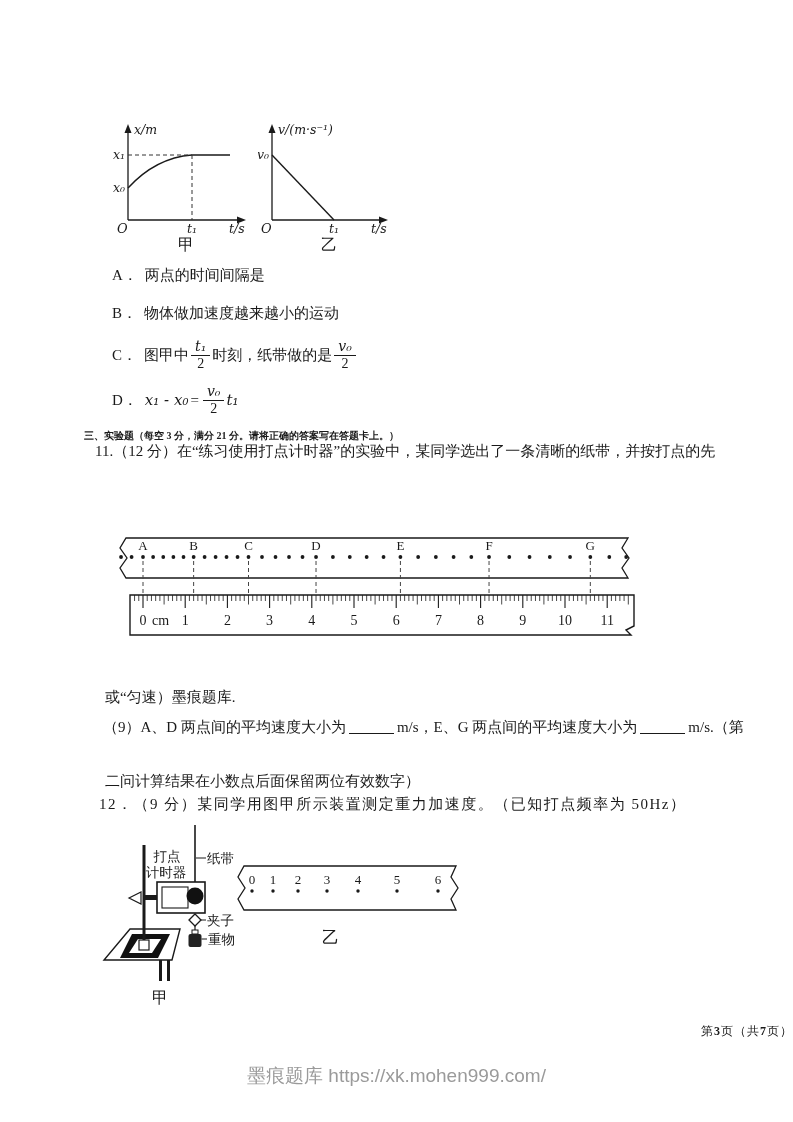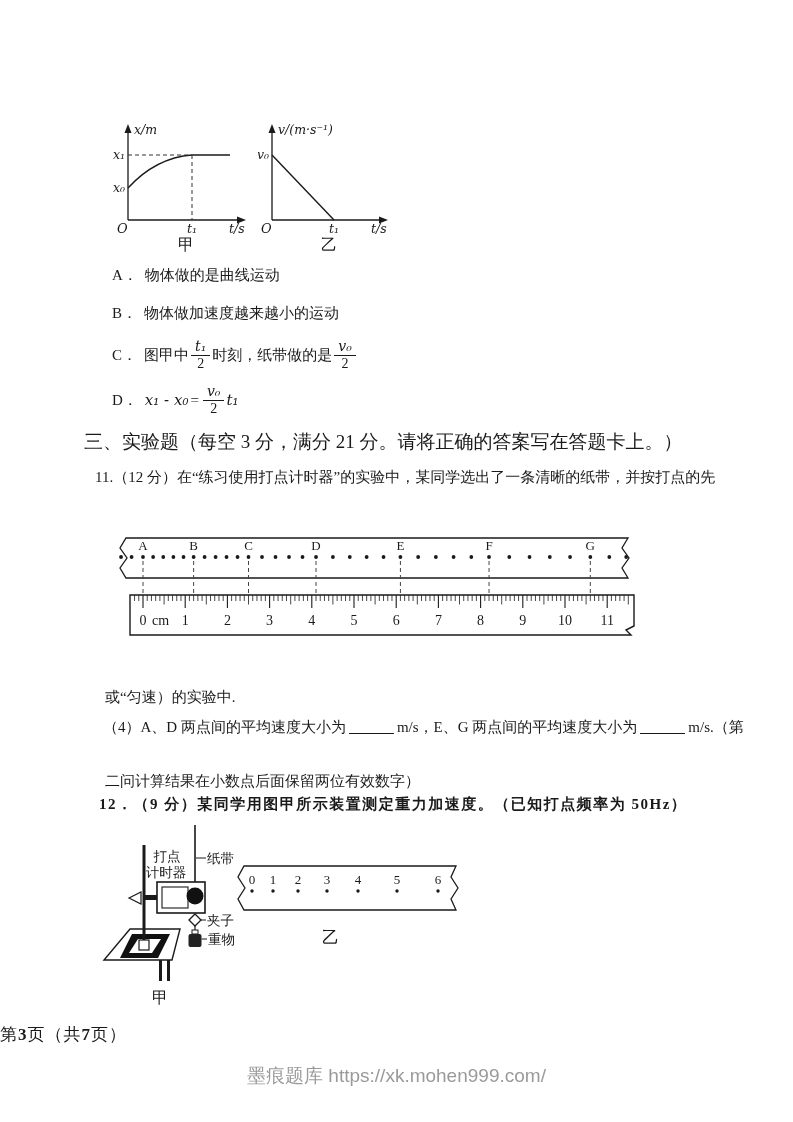--- a/index.html
+++ b/index.html
@@ -11,23 +11,23 @@
   svg text{font-family:"Liberation Serif","DejaVu Serif",serif;fill:#1a1a1a;}
   svg .math{font-style:italic;font-family:"DejaVu Serif",serif;}
   .opt{position:absolute;left:112px;}
   .opt > span.lab{margin-right:7px;}
   .optfrac{display:flex;align-items:center;height:44px;}
   .frac{display:inline-flex;flex-direction:column;align-items:center;vertical-align:middle;margin:0 2px;line-height:1.05;}
   .frac .num{display:block;border-bottom:1.2px solid #1a1a1a;padding:0 4px 1px 4px;font-size:14px;}
   .frac .den{display:block;font-size:14px;padding-top:1px;}
   .blank{display:inline-block;border-bottom:1px solid #1a1a1a;height:15px;vertical-align:-2px;margin:0 3px;}
   .w52{width:52px;} .w55{width:55px;} .w45{width:45px;}
-  .sect{font-weight:normal;font-size:19px;}
-  .q12t{letter-spacing:1.5px;font-weight:bold;}
-  .footer{width:793px;text-align:left;font-size:17px;letter-spacing:1px;}
+  .sect{font-weight:bold;font-size:10px;}
+  .q12t{letter-spacing:1.5px;}
+  .footer{width:793px;text-align:right;font-size:12px;letter-spacing:1px;}
   .wm{width:793px;text-align:center;font-size:19px;color:#9a9a9a;
       font-family:"Liberation Sans","DejaVu Sans",sans-serif;}
 </style>
 </head>
 <body>
 
 <div class="page">
 
   <svg class="abs" style="left:112px;top:118px" width="150" height="136">
     <line x1="16" y1="102" x2="16" y2="10" stroke="#1a1a1a" stroke-width="1.3"></line>
@@ -54,21 +54,21 @@
     <line x1="14" y1="37" x2="76" y2="102" stroke="#1a1a1a" stroke-width="1.4"></line>
     <text class="math" x="20" y="16" font-size="12.5">v/(m·s⁻¹)</text>
     <text class="math" x="11" y="41" font-size="12.5" text-anchor="end">v₀</text>
     <text class="math" x="3" y="115" font-size="13">O</text>
     <text class="math" x="76" y="115" font-size="12.5" text-anchor="middle">t₁</text>
     <text class="math" x="113" y="115" font-size="12.5">t/s</text>
     <text x="63" y="132" font-size="16">乙</text>
   </svg>
 
   <div class="opt abs" style="top:266px">
-    <span class="lab">A．</span><span>物体做的是曲线运动</span>
+    <span class="lab">A．</span><span>两点的时间间隔是</span>
   </div>
   <div class="opt abs" style="top:304px">
     <span class="lab">B．</span><span>物体做加速度越来越小的运动</span>
   </div>
   <div class="opt optfrac abs" style="top:333px">
     <span class="lab">C．</span>
     <span>图甲中</span>
     <span class="frac">
         <span class="num m">t₁</span>
         <span class="den">2</span>
@@ -85,21 +85,21 @@
     <span style="margin:0 2px">=</span>
     <span class="frac">
         <span class="num m">v₀</span>
         <span class="den">2</span>
       </span>
     <span class="m">t₁</span>
   </div>
 
   <div class="abs sect" style="left:84px;top:429px">三、实验题（每空 3 分，满分 21 分。请将正确的答案写在答题卡上。）</div>
 
-  <div class="abs" style="left:95px;top:468px">11.（12 分）在“练习使用打点计时器”的实验中，某同学选出了一条清晰的纸带，并按打点的先</div>
+  <div class="abs" style="left:95px;top:442px">11.（12 分）在“练习使用打点计时器”的实验中，某同学选出了一条清晰的纸带，并按打点的先</div>
 
   <svg class="abs" id="q11svg" style="left:112px;top:530px" width="545" height="112">
       <path d="M 14 8 L 516 8 L 510 18 L 517 28 L 510 38 L 516 48 L 14 48 L 8 38 L 15 28 L 8 18 Z" fill="#fff" stroke="#1a1a1a" stroke-width="1.3"></path>
       <circle cx="9.055999999999997" cy="27" r="1.9" fill="#1a1a1a"></circle>
       <circle cx="19.605999999999998" cy="27" r="1.9" fill="#1a1a1a"></circle>
       <circle cx="31" cy="27" r="1.9" fill="#1a1a1a"></circle>
       <circle cx="41.128" cy="27" r="1.9" fill="#1a1a1a"></circle>
       <circle cx="51.256" cy="27" r="1.9" fill="#1a1a1a"></circle>
       <circle cx="61.384" cy="27" r="1.9" fill="#1a1a1a"></circle>
       <circle cx="71.512" cy="27" r="1.9" fill="#1a1a1a"></circle>
@@ -272,24 +272,24 @@
       <text x="242" y="95" font-size="14" text-anchor="middle">5</text>
       <text x="284.20000000000005" y="95" font-size="14" text-anchor="middle">6</text>
       <text x="326.40000000000003" y="95" font-size="14" text-anchor="middle">7</text>
       <text x="368.6" y="95" font-size="14" text-anchor="middle">8</text>
       <text x="410.8" y="95" font-size="14" text-anchor="middle">9</text>
       <text x="453" y="95" font-size="14" text-anchor="middle">10</text>
       <text x="495.20000000000005" y="95" font-size="14" text-anchor="middle">11</text>
       <text x="40" y="95" font-size="14">cm</text>
     </svg>
 
-  <div class="abs" style="left:105px;top:688px">或“匀速）的实验中.</div>
+  <div class="abs" style="left:105px;top:688px">或“匀速）墨痕题库.</div>
 
   <div class="abs" style="left:103px;top:718px">
-    <span>（4）A、D 两点间的平均速度大小为</span><span class="blank w45"></span><span>m/s，E、G 两点间的平均速度大小为</span><span class="blank w45"></span><span>m/s.（第</span>
+    <span>（9）A、D 两点间的平均速度大小为</span><span class="blank w45"></span><span>m/s，E、G 两点间的平均速度大小为</span><span class="blank w45"></span><span>m/s.（第</span>
   </div>
   <div class="abs" style="left:105px;top:772px">二问计算结果在小数点后面保留两位有效数字）</div>
 
   <div class="abs q12t" style="left:99px;top:795px">12．（9 分）某同学用图甲所示装置测定重力加速度。（已知打点频率为 50Hz）</div>
 
   <svg class="abs" style="left:100px;top:825px" width="150" height="188">
 
     <polygon points="4,135 72,135 80,104 30,104" fill="#fff" stroke="#1a1a1a" stroke-width="1.4"></polygon>
     <rect x="59" y="135" width="3" height="21" fill="#1a1a1a"></rect>
     <rect x="67" y="135" width="3" height="21" fill="#1a1a1a"></rect>

